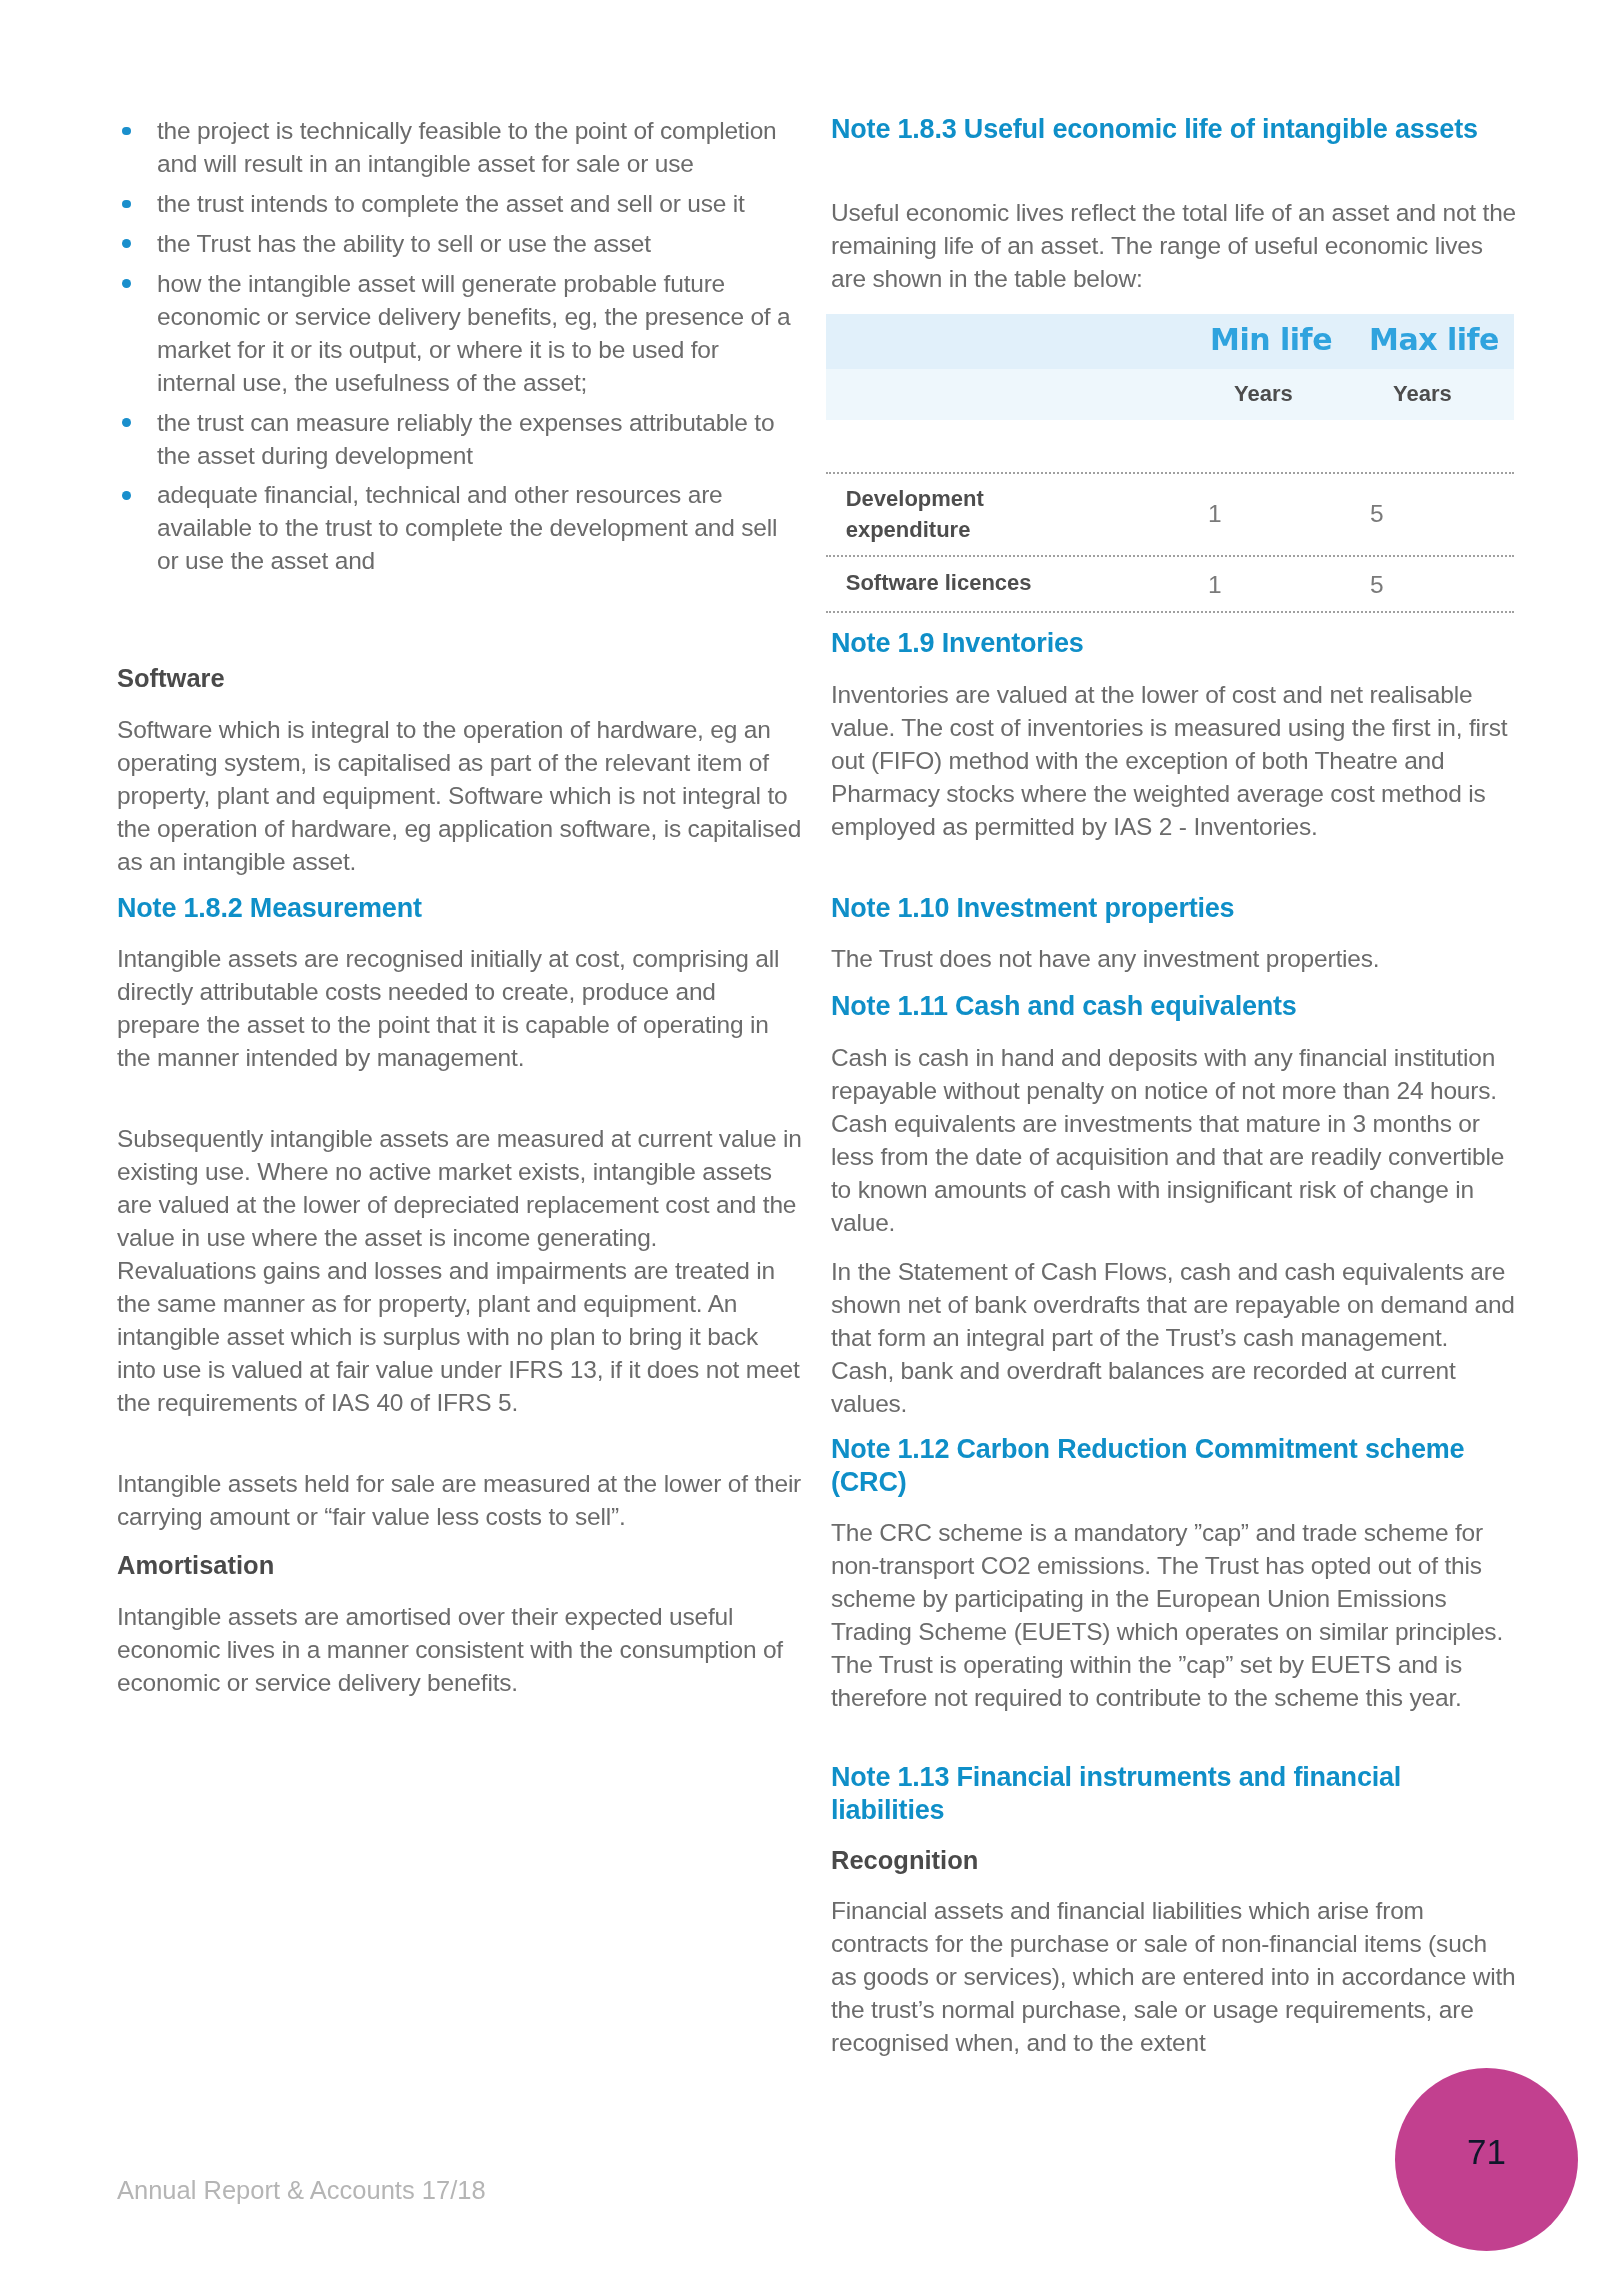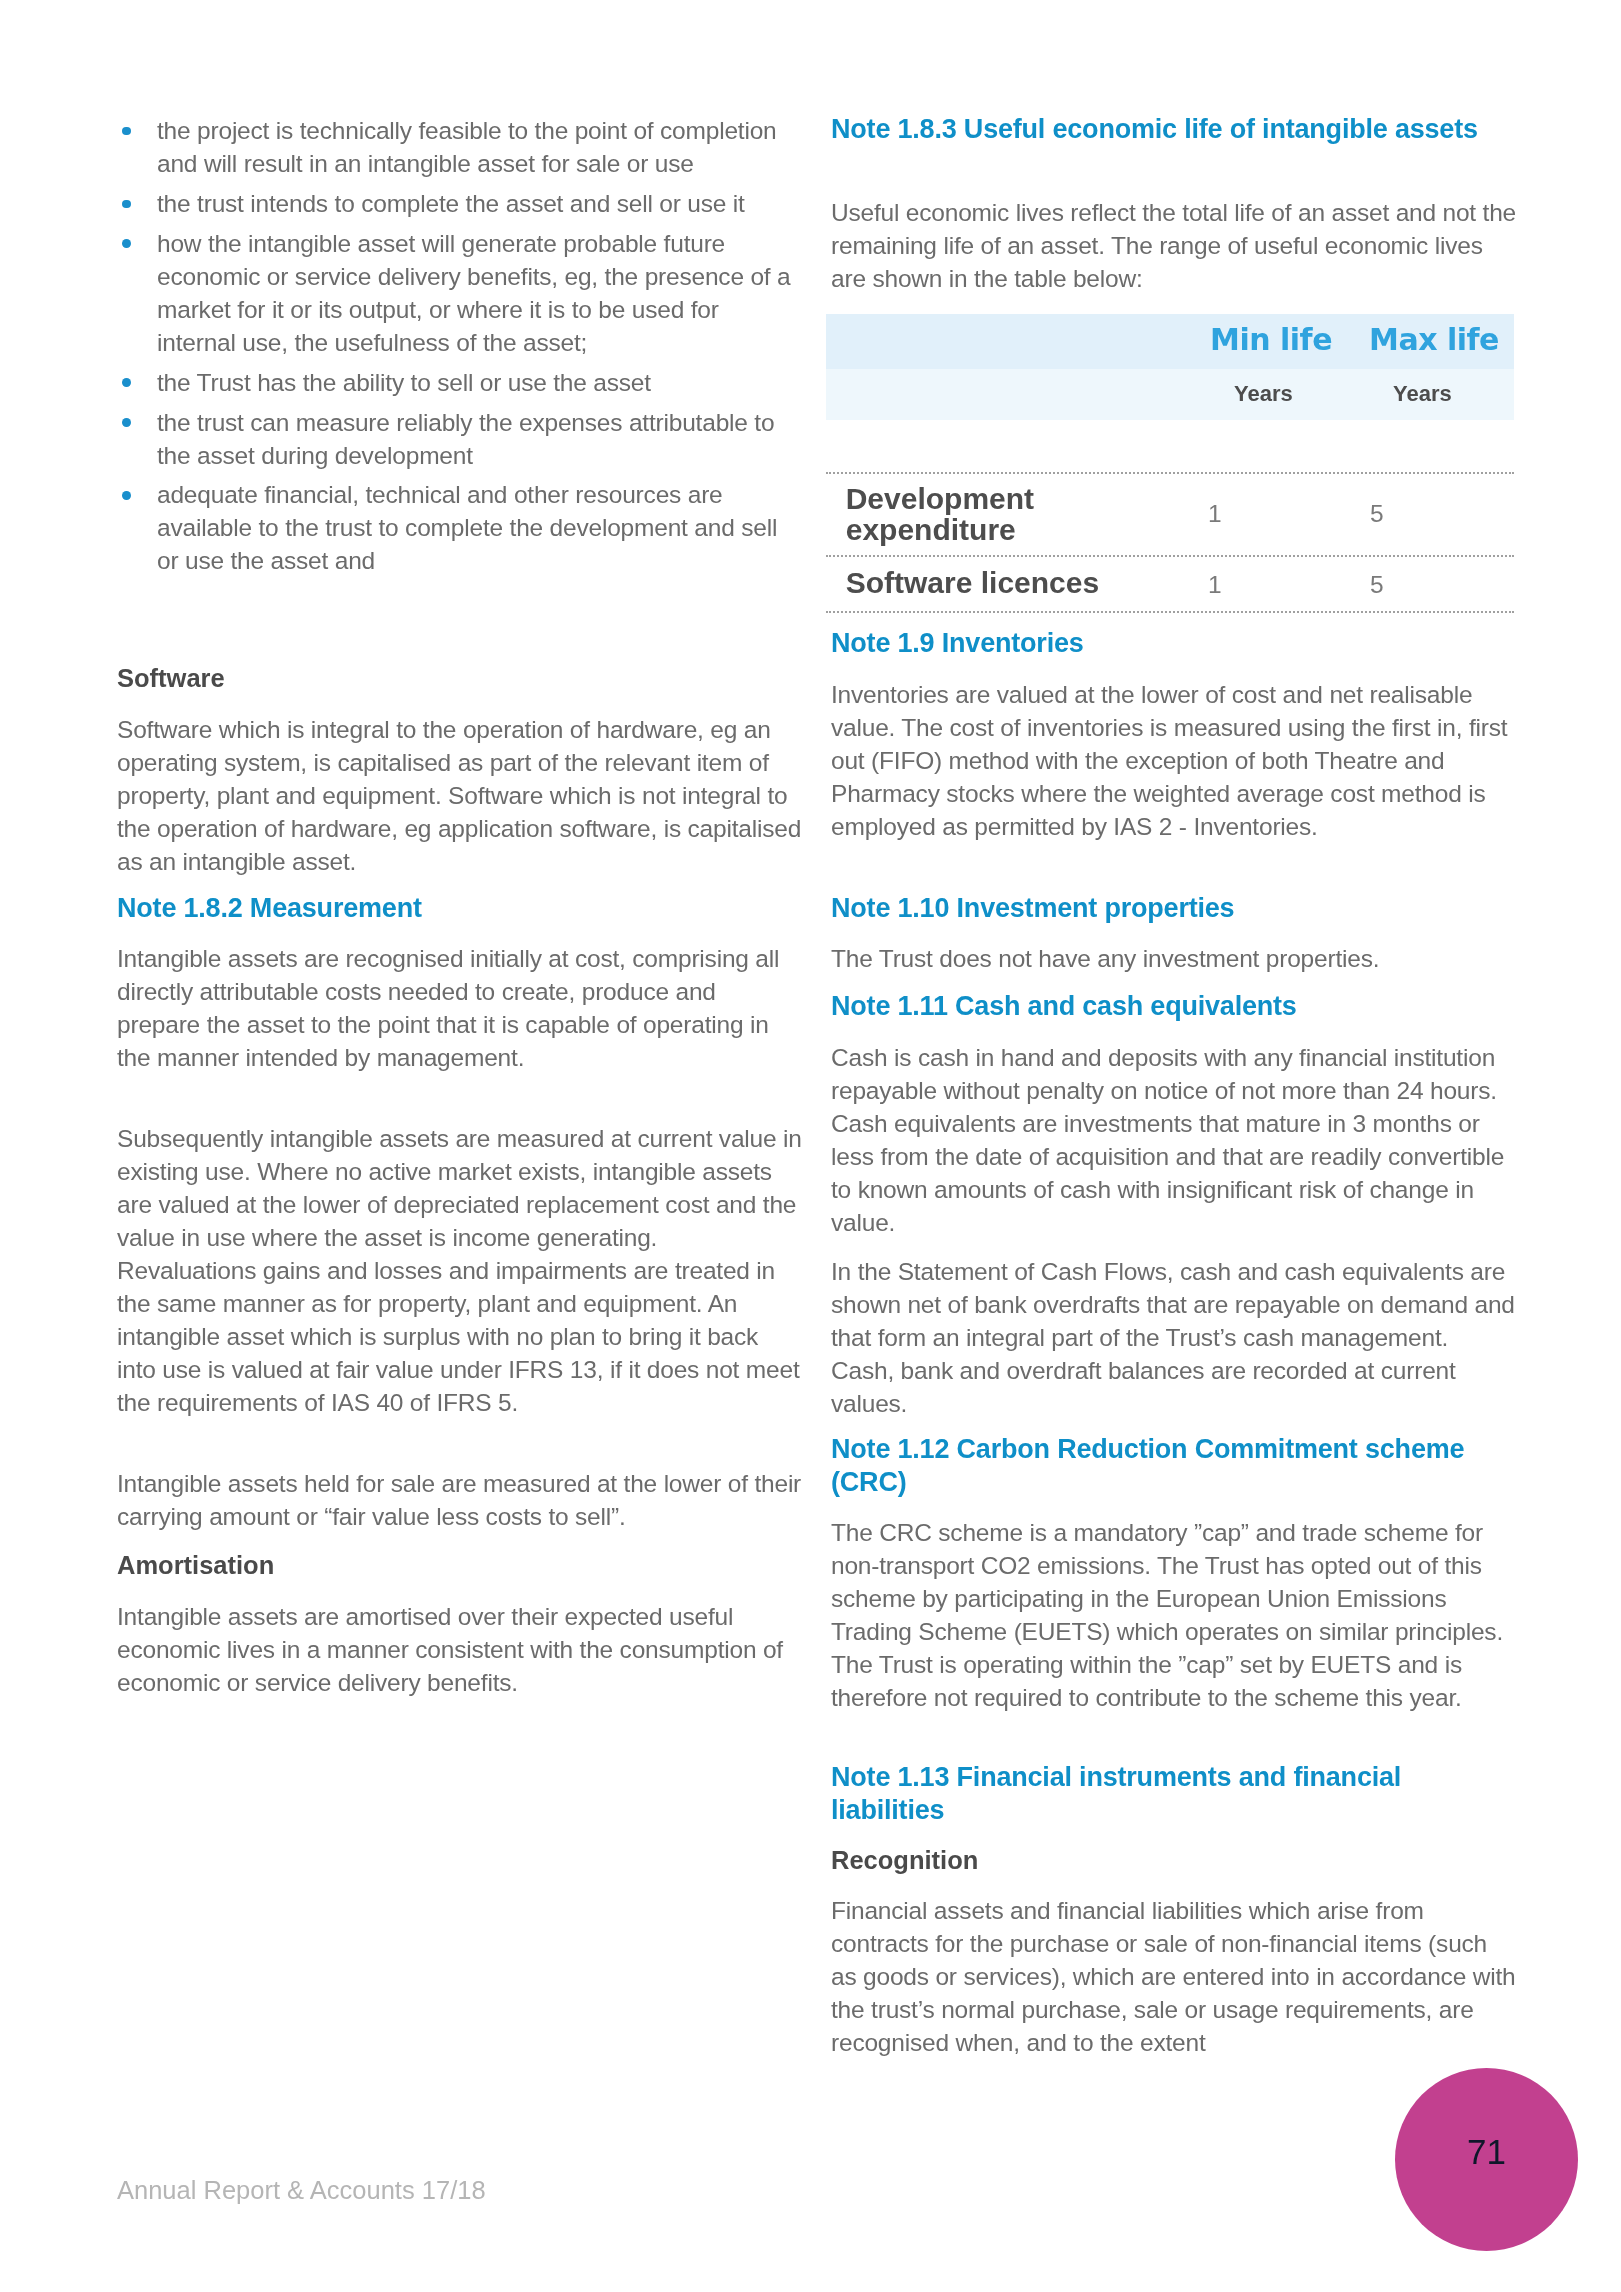--- a/index.html
+++ b/index.html
@@ -20,43 +20,43 @@
     ul.bullets li .dot { position: absolute; left: 4.9px; top: 12.7px; width: 8.8px; height: 8.8px;
                          border-radius: 50%; background: #1a8fcc; }
     
     .lt { position: absolute; left: -4.9px; width: 688px; }
     .lt-h1 { position: absolute; left: 0; top: 0; width: 100%; height: 55px; background: #e1f0fa; }
     .lt-h2 { position: absolute; left: 0; top: 55px; width: 100%; height: 51px; background: #eef7fc; }
     .lt-colh { position: absolute; font-size: 30px; font-weight: bold; color: #2fa3de; top: 7.8px;
                letter-spacing: -0.5px; font-family: "DejaVu Sans", sans-serif; }
     .lt-unit { position: absolute; font-size: 22px; font-weight: bold; color: #4d4d4d; top: 67px; }
     .lt-dots { position: absolute; left: 0; width: 100%; height: 0; border-top: 2.9px dotted #a0a0a0; }
-    .lt-label { position: absolute; left: 19.6px; font-size: 30px; font-weight: bold; color: #4d4d4d;
+    .lt-label { position: absolute; left: 19.6px; font-size: 22px; font-weight: bold; color: #4d4d4d;
                 line-height: 31px; }
     .lt-val { position: absolute; font-size: 24.5px; color: #7a7a7a; font-weight: 300; }
     .footer-text { position: absolute; left: 117px; top: 2176px; font-size: 25.5px; color: #b5b5b5;
                    font-weight: 300; }
     .page-circle { position: absolute; left: 1395px; top: 2068px; width: 183px; height: 183px;
                    border-radius: 50%; background: #c2408f; }
     .page-num { position: absolute; left: 0; top: 0; width: 100%; height: 100%; display: flex;
                 align-items: center; justify-content: center; color: #0f172a; font-size: 35px;
                 padding-bottom: 15.7px; box-sizing: border-box; }
   </style>
 </head>
 <body>
 
 <div class="page">
 
   <div class="col col-left">
     <div class="blk" style="top:114px;">
       <ul class="bullets body-text">
         <li><span class="dot"></span><span>the project is technically feasible to the point of completion and will result in an intangible asset for sale or use</span></li>
         <li><span class="dot"></span><span>the trust intends to complete the asset and sell or use it</span></li>
+        <li><span class="dot"></span><span>the Trust has the ability to sell or use the asset</span></li>
         <li><span class="dot"></span><span>how the intangible asset will generate probable future economic or service delivery benefits, eg, the presence of a market for it or its output, or where it is to be used for internal use, the usefulness of the asset;</span></li>
-        <li><span class="dot"></span><span>the Trust has the ability to sell or use the asset</span></li>
         <li><span class="dot"></span><span>the trust can measure reliably the expenses attributable to the asset during development</span></li>
         <li><span class="dot"></span><span>adequate financial, technical and other resources are available to the trust to complete the development and sell or use the asset and</span></li>
       </ul>
     </div>
 
     <h3 class="blk sub-h" style="top:663px;">Software</h3>
     <p class="blk body-text" style="top:713px;">Software which is integral to the operation of hardware, eg an operating system, is capitalised as part of the relevant item of property, plant and equipment. Software which is not integral to the operation of hardware, eg application software, is capitalised as an intangible asset.</p>
 
     <h2 class="blk note-h" style="top:892px;">Note 1.8.2 Measurement</h2>
     <p class="blk body-text" style="top:942px;">Intangible assets are recognised initially at cost, comprising all directly attributable costs needed to create, produce and prepare the asset to the point that it is capable of operating in the manner intended by management.</p>

